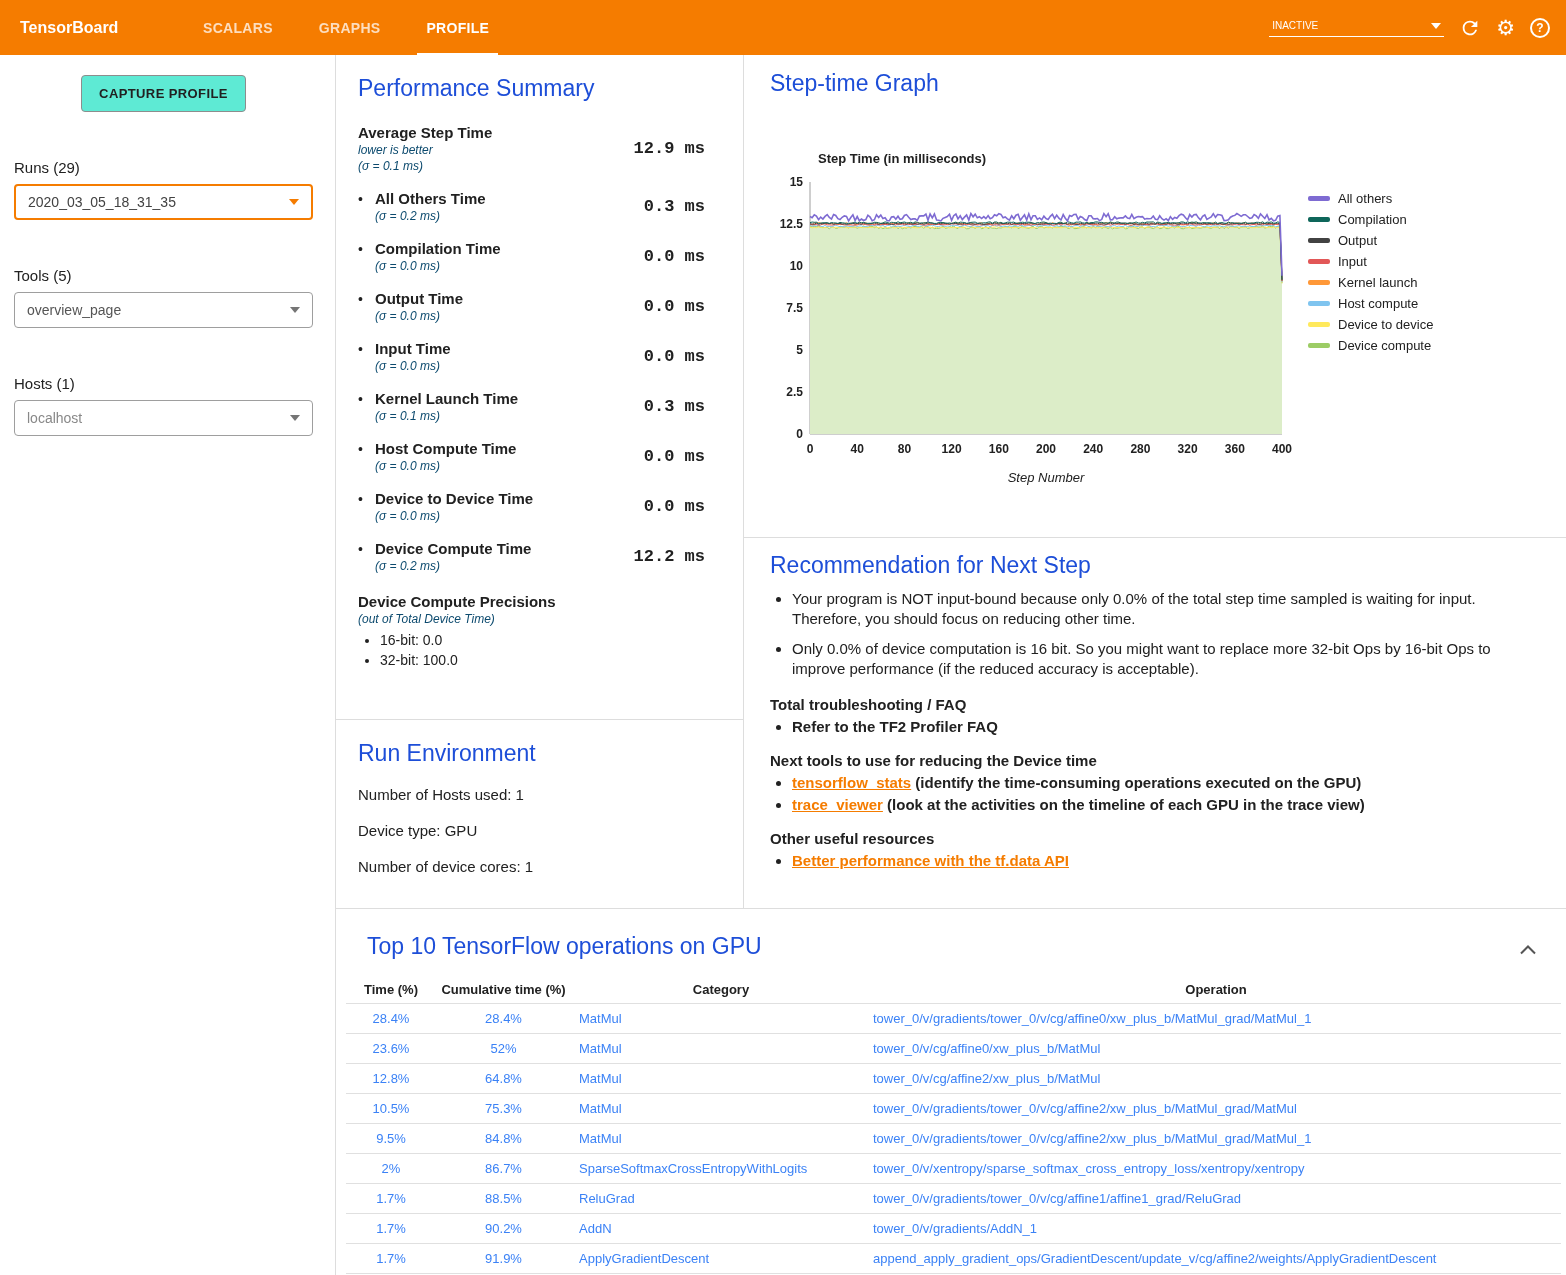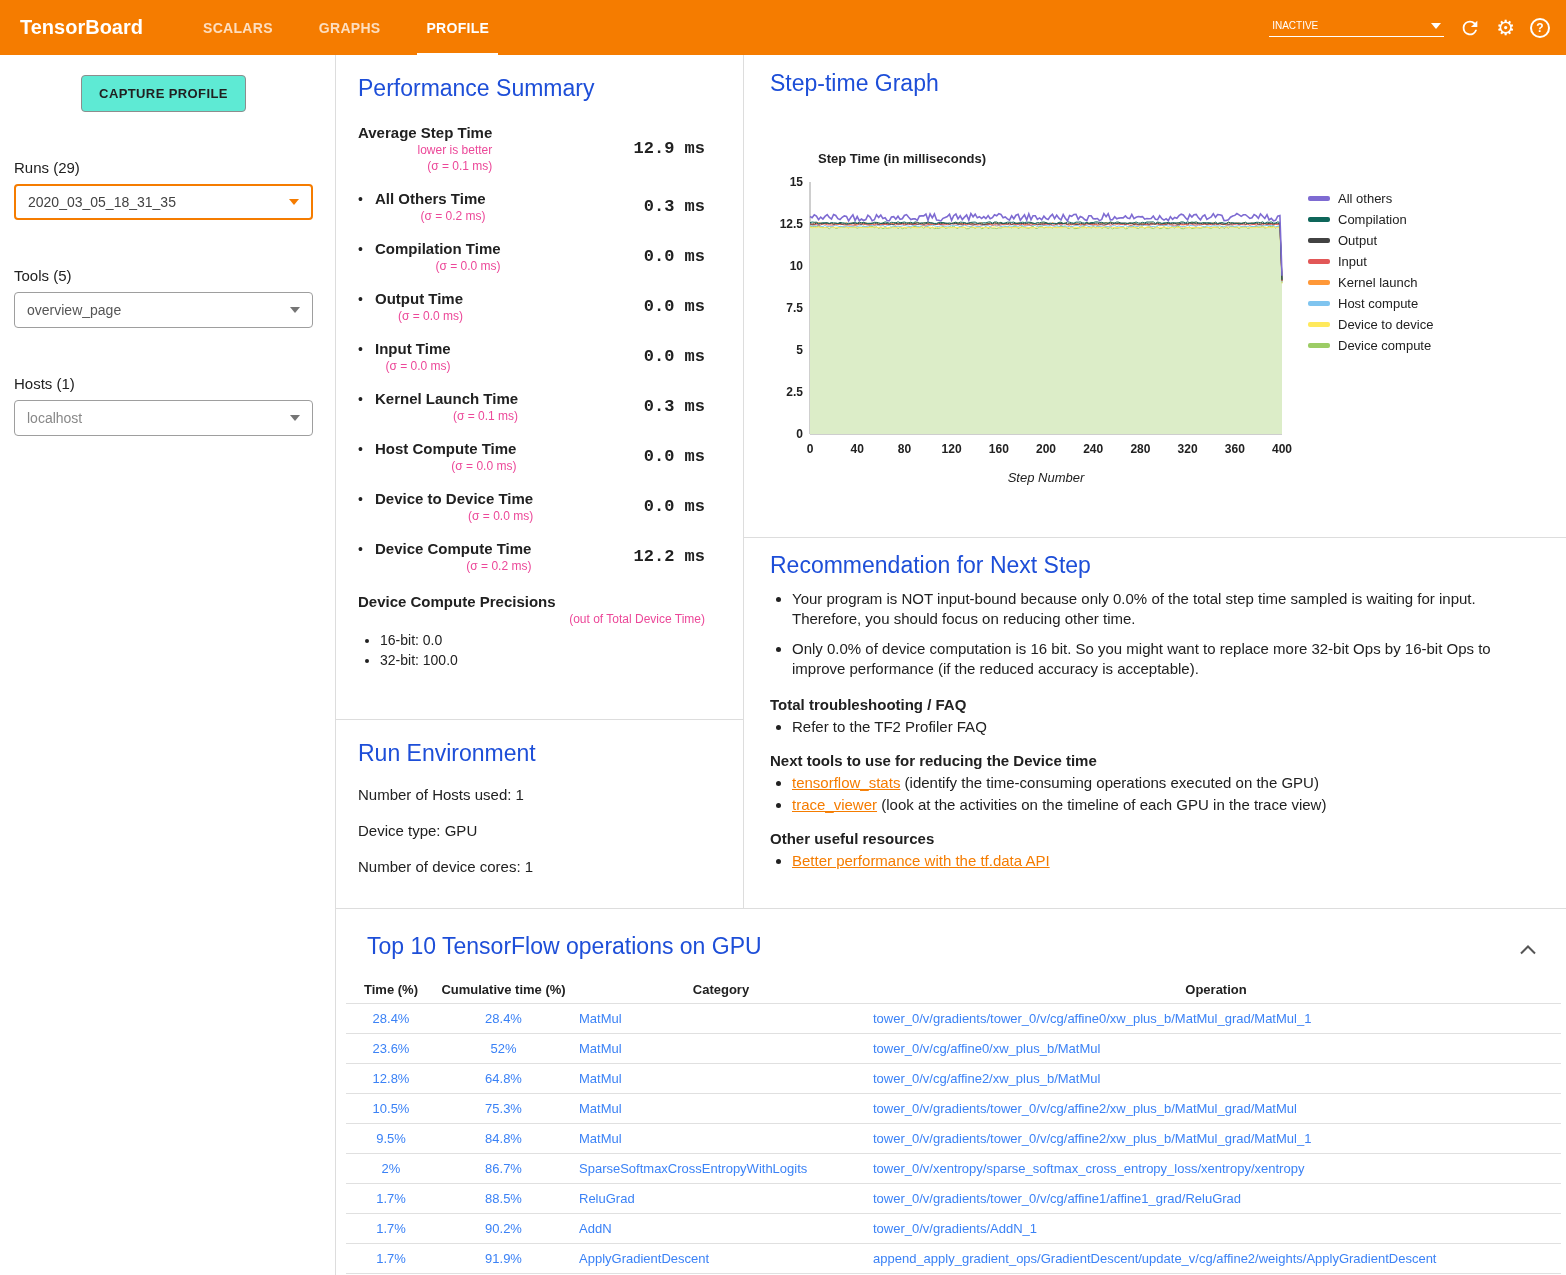--- a/index.html
+++ b/index.html
@@ -1,20 +1,20 @@
 <!DOCTYPE html>
 <html><head>
 <meta charset="utf-8">
 <style>
   *{margin:0;padding:0;box-sizing:border-box;}
   html,body{width:1566px;height:1275px;overflow:hidden;background:#fff;
     font-family:"Liberation Sans",sans-serif;color:#212121;}
   
   .header{height:55px;background:#f57c00;display:flex;align-items:center;color:#fff;}
-  .app-title{font-size:20px;font-weight:700;padding:0 20px;width:180px;}
+  .app-title{font-size:16px;font-weight:700;padding:0 20px;width:180px;}
   .tabs{display:flex;height:100%;}
   .tab{display:flex;align-items:center;padding:0 23px;font-size:14px;font-weight:700;
     letter-spacing:.3px;color:rgba(255,255,255,.75);cursor:pointer;position:relative;}
   .tab.active{color:#fff;}
   .tab.active::after{content:"";position:absolute;left:14px;right:14px;bottom:0;height:2px;background:#fff;}
   .header-right{margin-left:auto;display:flex;align-items:center;gap:15px;padding-right:16px;}
   .status-select{width:175px;border-bottom:1px solid #fff;font-size:10px;display:flex;
     justify-content:space-between;align-items:center;padding:2px 3px 5px 3px;cursor:pointer;}
   .caret{width:0;height:0;border-left:5px solid transparent;border-right:5px solid transparent;
     border-top:6px solid #fff;display:inline-block;}
@@ -37,21 +37,21 @@
     font-family:"Liberation Sans",sans-serif;}
   .field-label{margin-top:47px;font-size:15px;color:#212121;}
   .select{margin-top:8px;height:36px;border:1px solid #9e9e9e;border-radius:4px;display:flex;
     align-items:center;justify-content:space-between;padding:0 12px;font-size:14px;color:#555;cursor:pointer;}
   .select.primary{border:2px solid #f57c00;color:#424242;}
   .select.dim{color:#888;}
   
   .perf{height:665px;border-bottom:1px solid #ddd;padding:20px 38px 0 22px;overflow:hidden;}
   .avg-row{display:flex;justify-content:space-between;margin-top:22px;}
   .metric-label{font-size:15px;font-weight:700;}
-  .sub-italic{font-size:12px;color:#ec4899;margin-top:2px;text-align:right;}
+  .sub-italic{font-size:12px;font-style:italic;color:#0c4a6e;margin-top:2px;}
   .metric-value{font-size:17px;font-weight:700;align-self:center;white-space:nowrap;font-family:Liberation Mono, monospace;}
   .perf-item{display:flex;justify-content:space-between;margin-top:17px;}
   .pi-left{display:flex;}
   .pi-dot{width:17px;font-size:14px;padding-top:1px;}
   .pi-dot::before{content:"•";}
   .precisions{margin-top:20px;}
   .prec-list{margin:6px 0 0 22px;}
   .prec-list li{font-size:14px;margin-top:4px;}
   
   .runenv{padding:20px 22px;}
@@ -64,21 +64,21 @@
   .xlabel{font-size:13px;font-style:italic;margin:4px 0 0 40px;width:472px;text-align:center;color:#212121;}
   .legend{margin:14px 0 0 8px;}
   .lg-item{display:flex;align-items:center;height:21px;}
   .lg-swatch{width:22px;height:5px;border-radius:2px;margin-right:8px;flex-shrink:0;}
   .lg-lbl{font-size:13px;color:#212121;white-space:nowrap;}
   
   .recommend{padding:14px 30px 0 26px;overflow:hidden;}
   .rec-bullets{margin:10px 0 0 22px;max-width:770px;}
   .rec-bullets li{font-size:15px;line-height:1.33;margin-top:10px;}
   .rec-head{font-size:15px;font-weight:700;margin-top:17px;}
-  .rec-ul{margin:4px 0 0 22px;}
+  .rec-ul{margin:4px 0 0 22px;font-weight:bold;}
   .rec-ul li{font-size:15px;margin-top:5px;}
   .link{color:#f57c00;text-decoration:underline;cursor:pointer;}
   
   .topops{border-top:1px solid #ddd;flex:1;padding:24px 24px 0 10px;position:relative;overflow:hidden;}
   .topops .section-title{margin-left:21px;}
   .collapse-btn{position:absolute;right:30px;top:32px;cursor:pointer;}
   .ops-table{margin:16px 0 0 0;border-collapse:collapse;table-layout:fixed;width:1215px;}
   .ops-table th{font-size:13px;font-weight:700;padding:6px 4px;text-align:center;
     border-bottom:1px solid #e0e0e0;color:#212121;}
   .ops-table td{font-size:13px;padding:7px 4px;border-bottom:1px solid #e0e0e0;color:#3b82f6;

